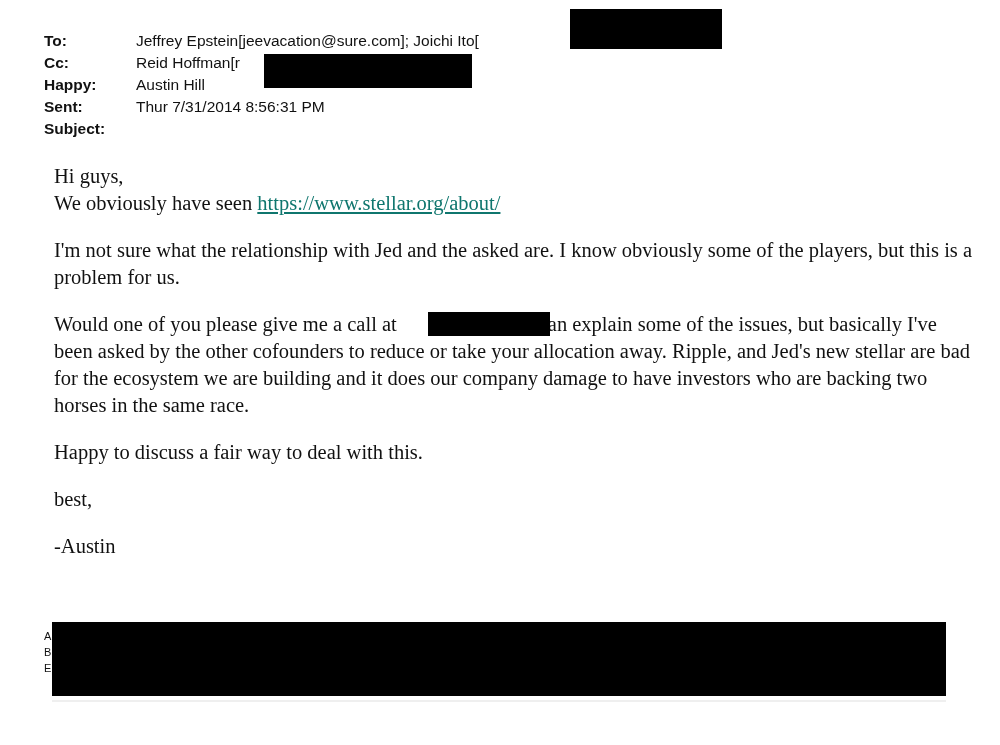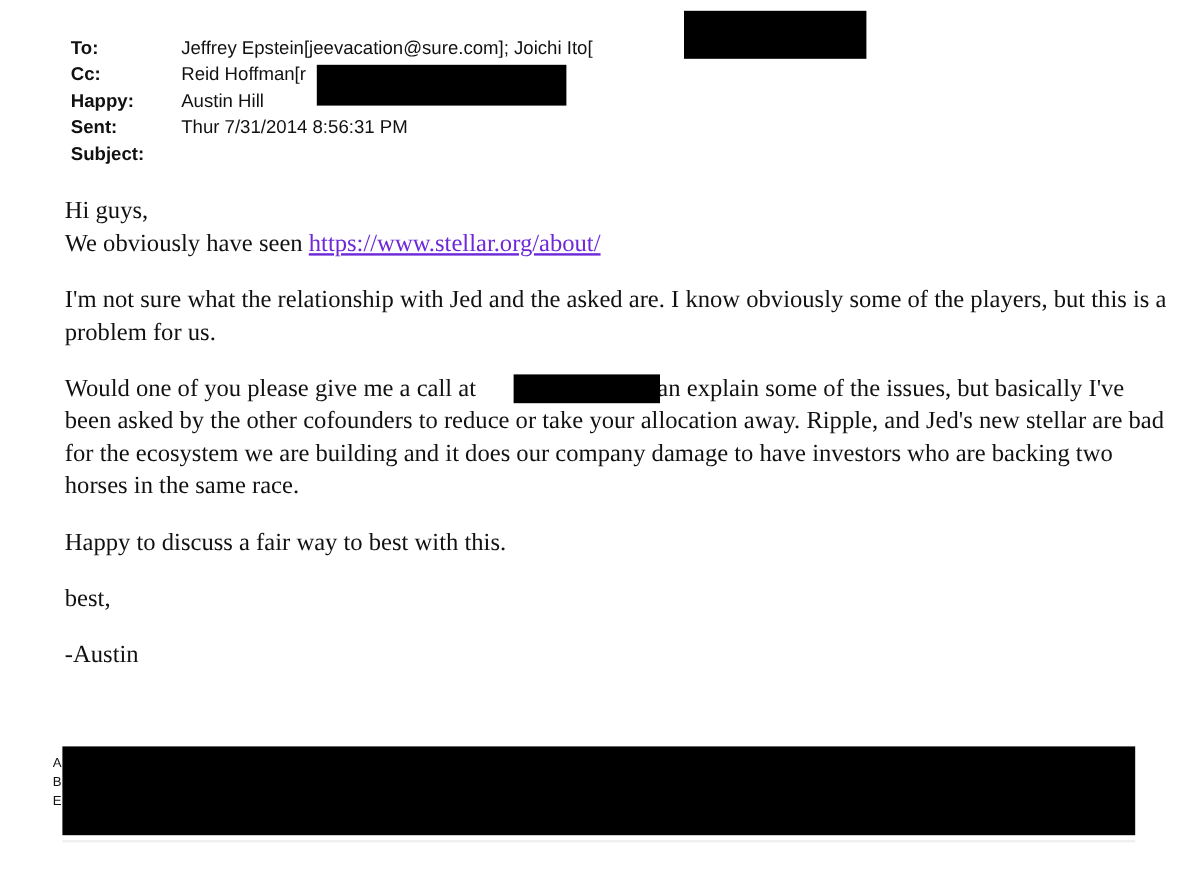--- a/index.html
+++ b/index.html
@@ -16,21 +16,20 @@
     font-family: "Liberation Serif", serif;
     color: #0a0a0a;
   }
 
   
   .hdr {
     position: absolute;
     left: 44px;
     top: 30px;
     width: 900px;
-    margin-left: 15px;
   }
   .hdr-row {
     position: relative;
     height: 22px;
     font-family: "Liberation Sans", sans-serif;
     font-size: 15.5px;
     line-height: 22px;
     color: #111111;
   }
   .hdr-label {
@@ -90,21 +89,21 @@
     color: #111111;
     margin-left: 12px;
   }
   .body p {
     margin: 0 0 20px 0;
   }
   .body p.tight {
     margin-bottom: 0;
   }
   a.link {
-    color: #6d28d9;
+    color: #0f766e;
   }
   .inline-gap {
     display: inline-block;
     width: 130px;
   }
 
   
   .footer-text {
     position: absolute;
     left: 44px;
@@ -163,21 +162,21 @@
   <div class="body">
 
     <p class="tight">Hi guys,</p>
 
     <p><span>We obviously have seen </span><a class="link" href="#">https://www.stellar.org/about/</a></p>
 
     <p>I'm not sure what the relationship with Jed and the asked are.   I know obviously some of the players, but this is a problem for us.</p>
 
     <p><span>Would one of you please give me a call at</span><span class="inline-gap"></span><span>I can explain some of the issues, but basically I've been asked by the other cofounders to reduce or take your allocation away.   Ripple, and Jed's new stellar are bad for the ecosystem we are building and it does our company damage to have investors who are backing two horses in the same race.</span></p>
 
-    <p>Happy to discuss a fair way to best with this.</p>
+    <p>Happy to discuss a fair way to deal with this.</p>
 
     <p>best,</p>
 
     <p>-Austin</p>
 
   </div>
 
   <div class="redact" id="redact-phone"></div>
 
   <div class="footer-text">

